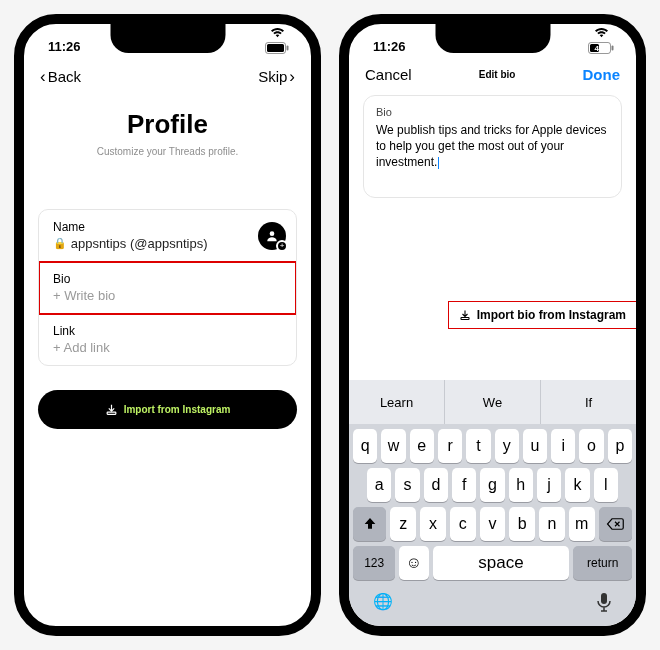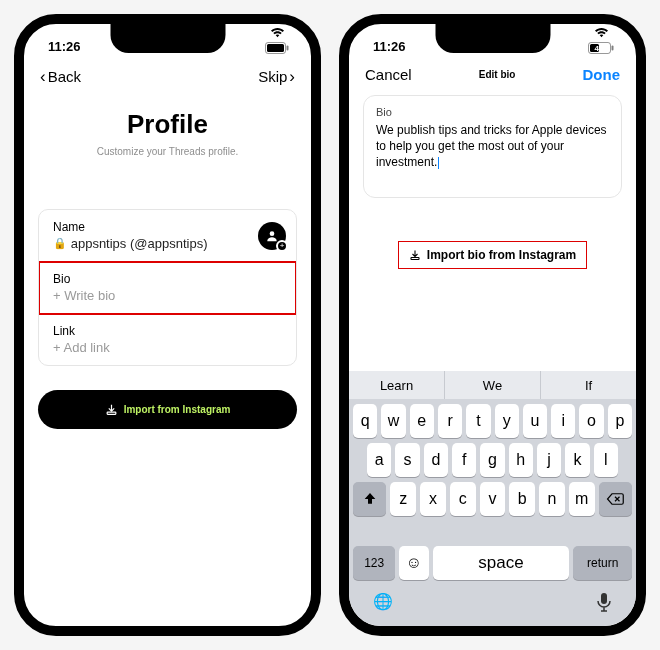--- a/index.html
+++ b/index.html
@@ -63,60 +63,60 @@
     text-align:center; padding:13px 0; font-size:10px; font-weight:600;
     display:flex; align-items:center; justify-content:center; gap:6px;
     cursor:pointer;
   }
   .import-inline {
     display:inline-flex; align-items:center; gap:6px;
     font-size:12px; font-weight:600;
     padding:6px 10px; outline:1.5px solid #d00;
     cursor:pointer;
   }
-  .import-wrap { text-align:center; margin-top:44px; }
+  .import-wrap { text-align:right; margin-top:104px; }
   
   .nav2 {
     display:flex; justify-content:space-between; align-items:center;
     padding:12px 16px 8px; font-size:15px;
   }
   .nav2 .title { font-weight:600; font-size:10px; }
   .done { color:#0b84ff; font-weight:600; cursor:pointer; }
   .bio-card {
     margin:4px 14px 0; border:1px solid #e5e5e5; border-radius:12px;
     padding:10px 12px 26px;
   }
   .bio-card .lbl { font-size:11px; color:#444; margin-bottom:4px; }
   .bio-text { font-size:12px; line-height:1.35; }
   .cursor-caret { display:inline-block; width:1px; height:12px; background:#0b84ff; vertical-align:middle; margin-left:1px; }
   
   .kb {
     position:absolute; bottom:0; left:0; right:0;
     background:#d2d5db;
   }
   .suggest {
-    display:flex; background:#e8eaee; height:28px;
+    display:flex; background:#e8eaee; height:44px;
   }
   .suggest div {
     flex:1; display:flex; align-items:center; justify-content:center;
     font-size:13px; border-right:1px solid #c7cad0; cursor:pointer;
   }
   .suggest div:last-child { border-right:none; }
   .krow { display:flex; gap:4px; padding:5px 4px 0; justify-content:center; }
   .key {
     background:#fff; border-radius:5px; box-shadow:0 1px 0 #9a9ca3;
     flex:1; height:34px; display:flex; align-items:center; justify-content:center;
     font-size:16px; cursor:pointer;
   }
   .key.mod { background:#b0b4bd; font-size:12px; }
   .key.shift, .key.bksp { flex:1.3; background:#b0b4bd; }
   .krow.r3 { padding-left:18px; padding-right:18px; }
   .krow.r4 { padding:5px 4px 0; }
   .space { flex:4.2; }
-  .krow.r5 { padding:5px 4px 8px;margin-top:25px; }
+  .krow.r5 { padding:5px 4px 8px; }
   .kb-bottom { display:flex; justify-content:space-between; padding:4px 24px 10px; }
   .kb-bottom div { cursor:pointer; }
   .lock-ico { font-size:11px; }
 </style>
 </head>
 <body>
 
 <div class="phone">
   <div class="notch"></div>
   <div class="status-bar">

